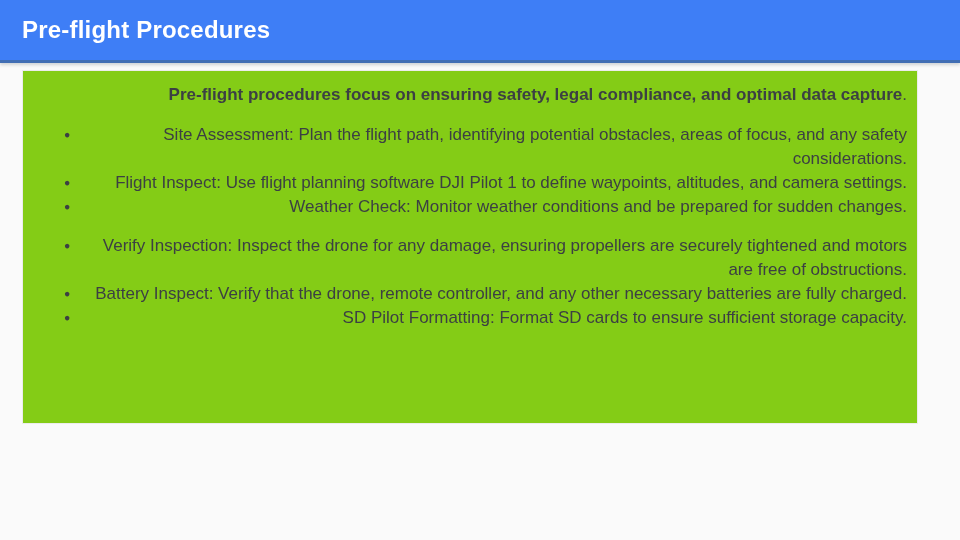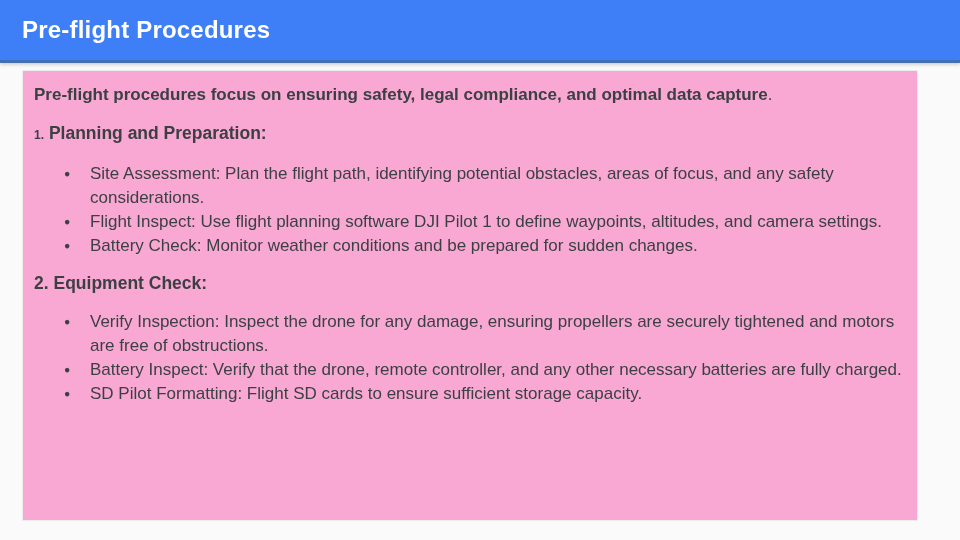--- a/index.html
+++ b/index.html
@@ -36,26 +36,27 @@
     font-size: 24px;
     font-weight: 700;
     color: #ffffff;
     letter-spacing: 0.2px;
   }
   .card {
     position: absolute;
     left: 22px;
     top: 70px;
     width: 896px;
-    height: 451px;
+    height: 354px;
     box-sizing: border-box;
-    background: #f9a8d4;
+    background: #84cc16;
     border: 1px solid #ececec;
     padding: 13px 10px 0 11px;
     color: #3c4043;
+    text-align: right;
   }
   .intro {
     margin: 0 0 18px 0;
     font-size: 17px;
     line-height: 21px;
     font-weight: 400;
   }
   .intro b { font-weight: 700; }
   .sec-heading {
     margin: 0 0 16px 0;
@@ -94,31 +95,29 @@
 <div class="slide">
 
   <header class="titlebar">
     <h1>Pre-flight Procedures</h1>
   </header>
 
   <main class="card">
 
     <p class="intro"><b>Pre-flight procedures focus on ensuring safety, legal compliance, and optimal data capture</b><span>.</span></p>
 
-    <p class="sec-heading"><span class="num-small">1.</span> <span>Planning and Preparation:</span></p>
 
     <ul class="bullets">
       <li><span class="bullet-dot">●</span><b>Site Assessment:</b><span> Plan the flight path, identifying potential obstacles, areas of focus, and any safety considerations.</span></li>
       <li><span class="bullet-dot">●</span><b>Flight Inspect</b><span>: Use flight planning software DJI Pilot 1 to define waypoints, altitudes, and camera settings.</span></li>
-      <li><span class="bullet-dot">●</span><b>Battery Check:</b><span> Monitor weather conditions and be prepared for sudden changes.</span></li>
+      <li><span class="bullet-dot">●</span><b>Weather Check:</b><span> Monitor weather conditions and be prepared for sudden changes.</span></li>
     </ul>
 
-    <p class="sec-heading"><span>2.</span> <span>Equipment Check:</span></p>
 
     <ul class="bullets">
       <li><span class="bullet-dot">●</span><b>Verify Inspection:</b><span> Inspect the drone for any damage, ensuring propellers are securely tightened and motors are free of obstructions.</span></li>
       <li><span class="bullet-dot">●</span><b>Battery Inspect:</b><span> Verify that the drone, remote controller, and any other necessary batteries are fully charged.</span></li>
-      <li><span class="bullet-dot">●</span><b>SD Pilot Formatting:</b><span> Flight SD cards to ensure sufficient storage capacity.</span></li>
+      <li><span class="bullet-dot">●</span><b>SD Pilot Formatting:</b><span> Format SD cards to ensure sufficient storage capacity.</span></li>
     </ul>
 
   </main>
 
 </div>
 
 </body></html>

